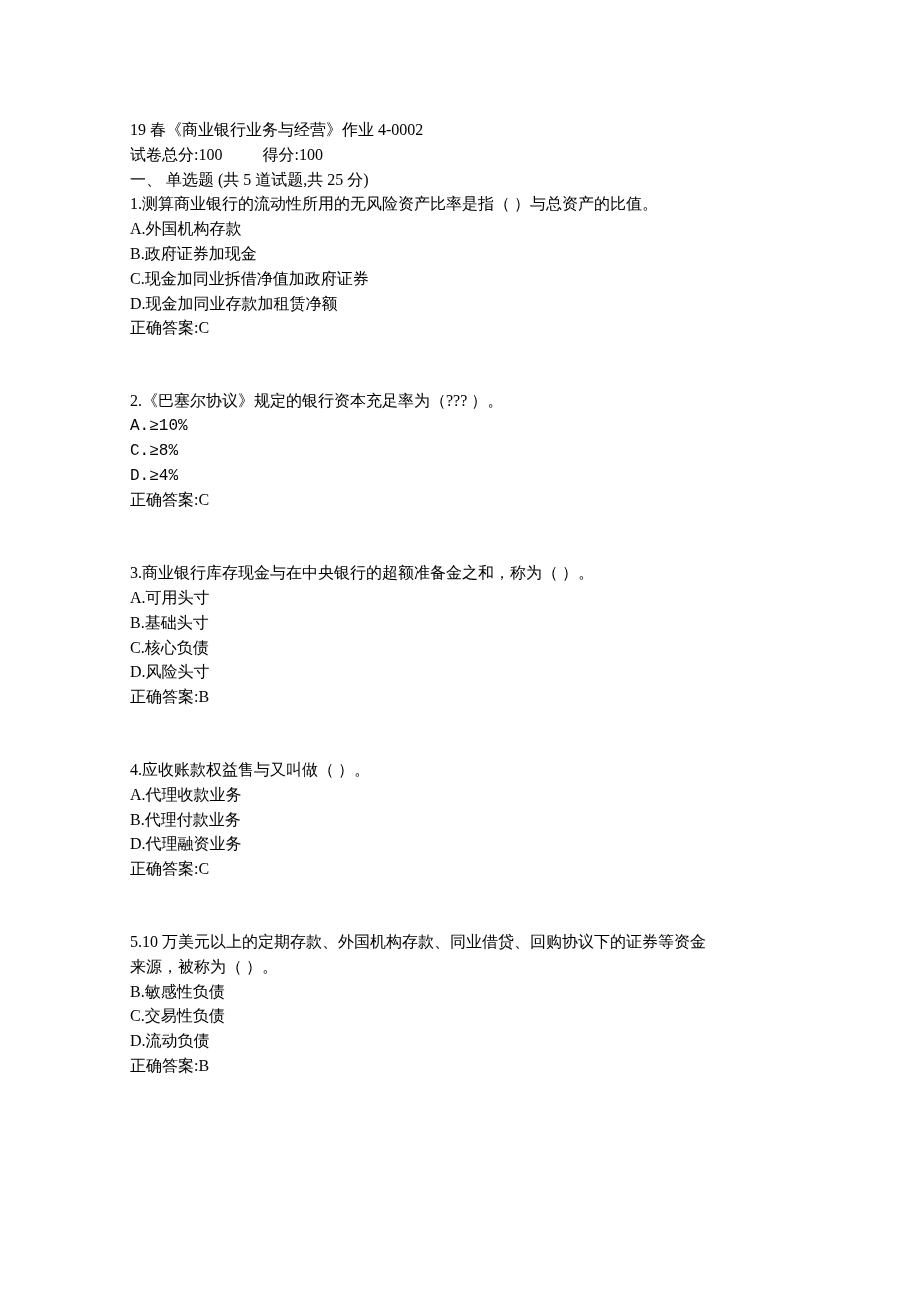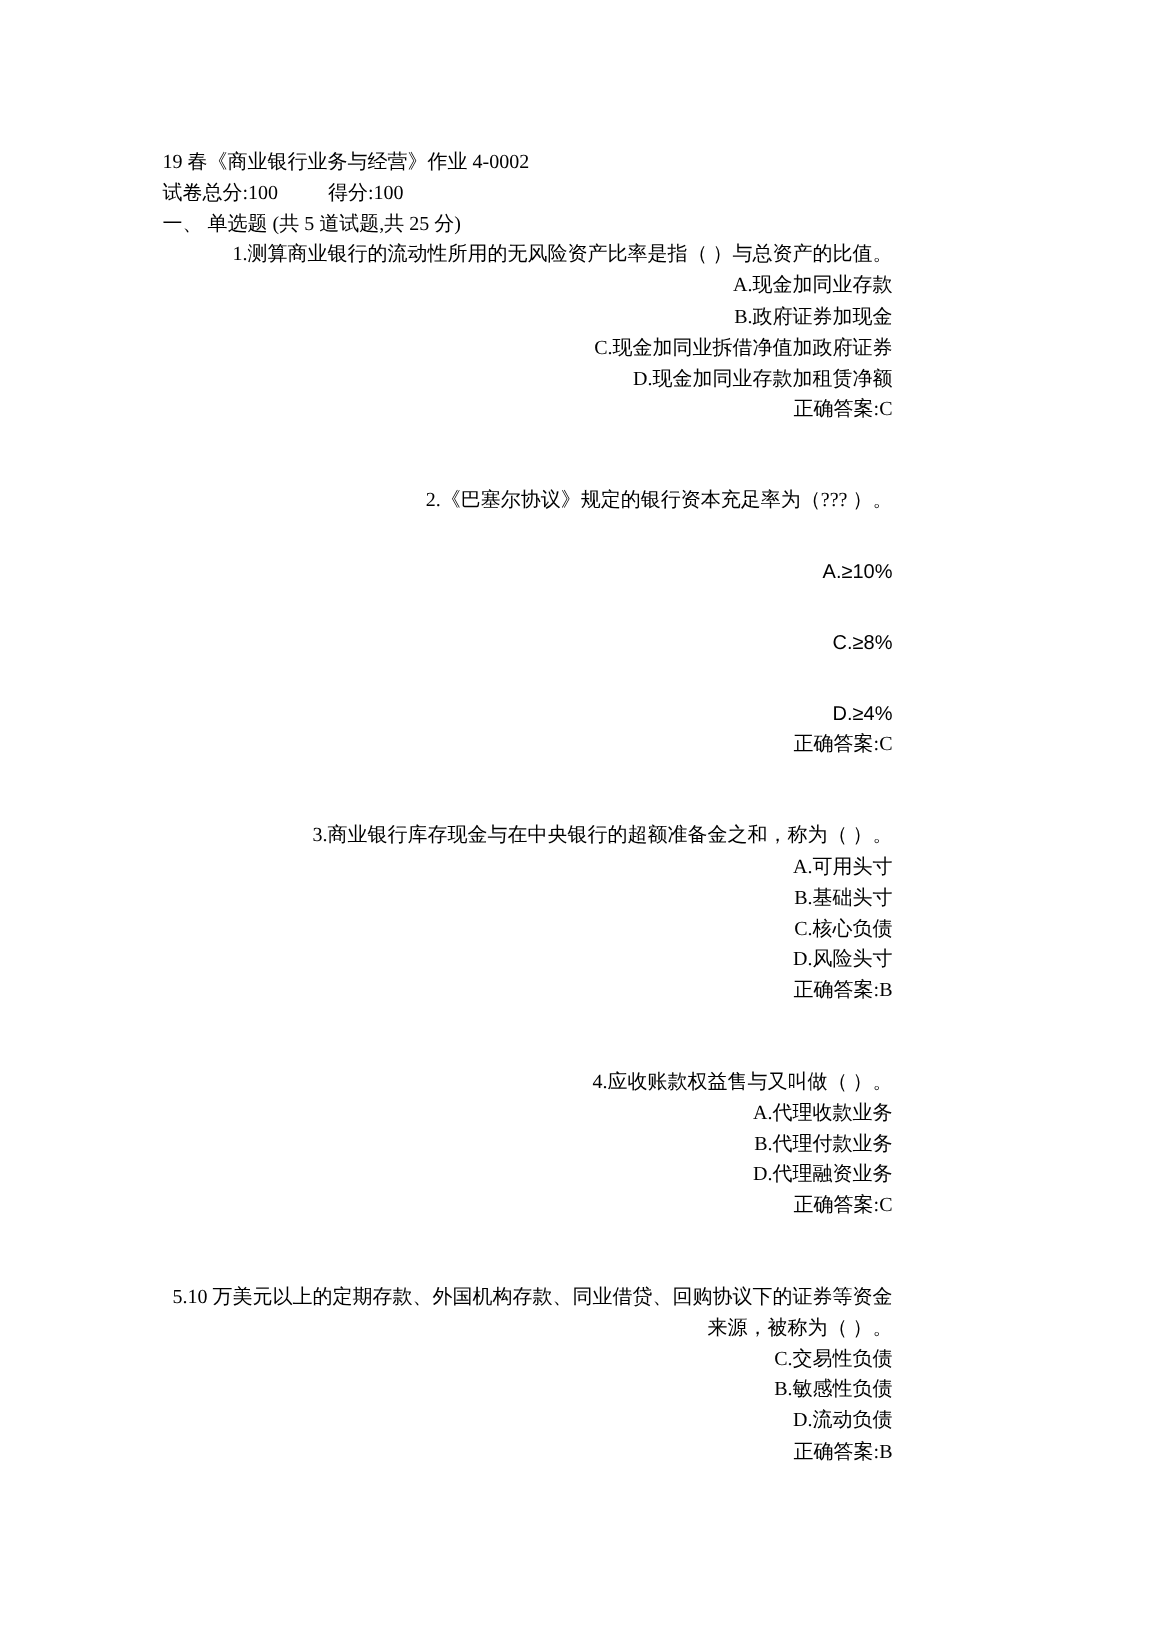--- a/index.html
+++ b/index.html
@@ -18,42 +18,40 @@
       box-sizing: border-box;
     }
     .line {
       display: block;
     }
     .score-line span.gap {
       display: inline-block;
       width: 40px;
     }
     .latin {
-      font-family: Liberation Sans, sans-serif;
-      margin-top: 32px;
+      font-family: Liberation Mono, monospace;
     }
     .q-block {
       margin-bottom: 48px;
-      text-align: right;
     }
   </style>
 </head>
 <body>
 
 <div class="page">
 
   <div class="line">19 春《商业银行业务与经营》作业 4-0002</div>
   <div class="line score-line">
     <span>试卷总分:100</span><span class="gap"></span><span>得分:100</span>
   </div>
   <div class="line">一、  单选题 (共  5  道试题,共  25  分)</div>
 
   <div class="q-block">
     <div class="line">1.测算商业银行的流动性所用的无风险资产比率是指（  ）与总资产的比值。</div>
-    <div class="line">A.现金加同业存款</div>
+    <div class="line">A.外国机构存款</div>
     <div class="line">B.政府证券加现金</div>
     <div class="line">C.现金加同业拆借净值加政府证券</div>
     <div class="line">D.现金加同业存款加租赁净额</div>
     <div class="line">正确答案:C</div>
   </div>
 
   <div class="q-block">
     <div class="line">2.《巴塞尔协议》规定的银行资本充足率为（???  ）。</div>
     <div class="line latin">A.≥10%</div>
     <div class="line latin">C.≥8%</div>
@@ -73,19 +71,19 @@
   <div class="q-block">
     <div class="line">4.应收账款权益售与又叫做（  ）。</div>
     <div class="line">A.代理收款业务</div>
     <div class="line">B.代理付款业务</div>
     <div class="line">D.代理融资业务</div>
     <div class="line">正确答案:C</div>
   </div>
 
   <div class="q-block">
     <div class="line">5.10 万美元以上的定期存款、外国机构存款、同业借贷、回购协议下的证券等资金来源，被称为（  ）。</div>
+    <div class="line">B.敏感性负债</div>
     <div class="line">C.交易性负债</div>
-    <div class="line">B.敏感性负债</div>
     <div class="line">D.流动负债</div>
     <div class="line">正确答案:B</div>
   </div>
 
 </div>
 
 </body></html>

